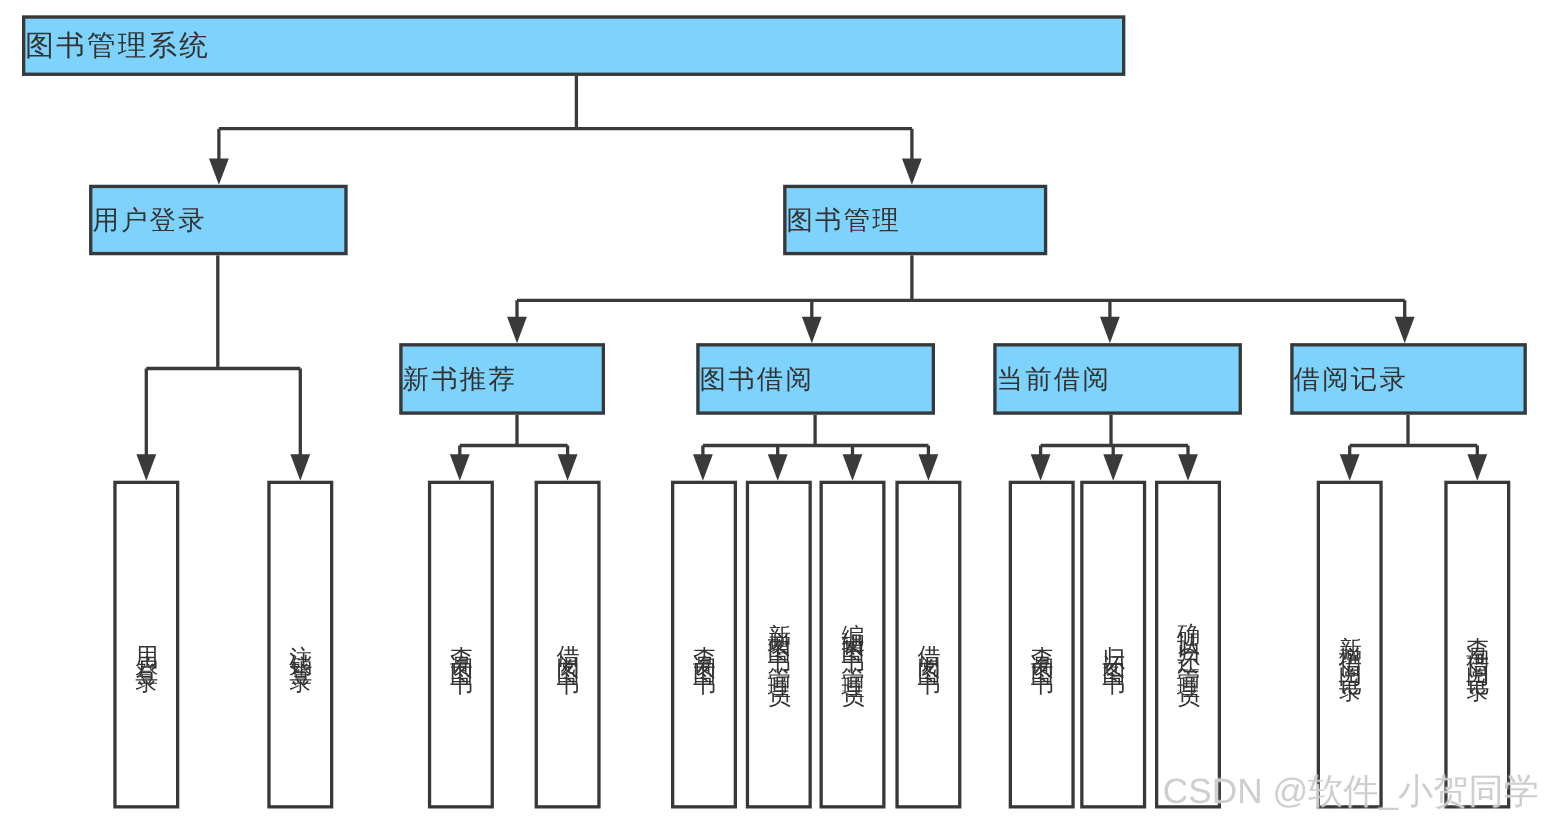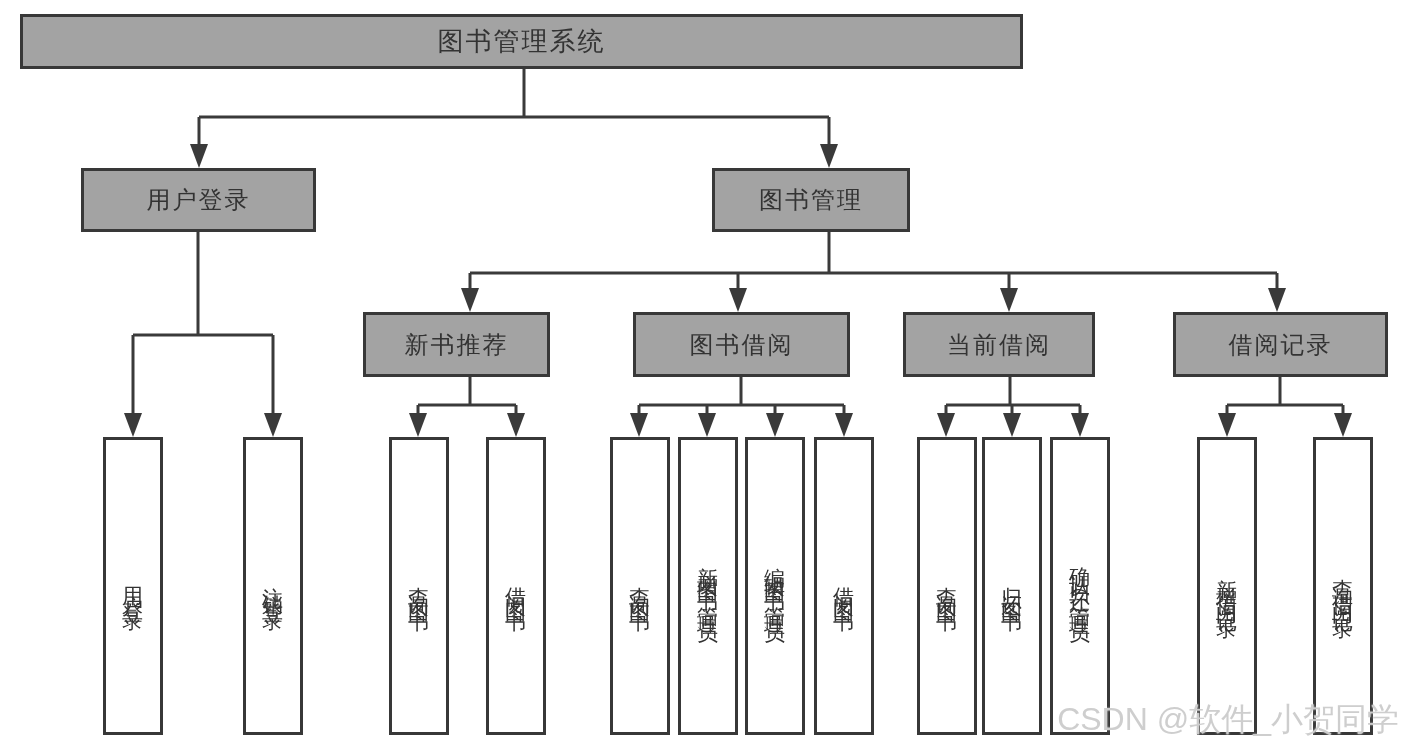--- a/index.html
+++ b/index.html
@@ -9,22 +9,22 @@
     background:#ffffff;
     font-family:"Liberation Sans", sans-serif;
     color:#333333;
     overflow:hidden;
   }
   #connectors{position:absolute;left:0;top:0;z-index:1;}
   .hbox{
     position:absolute;
     box-sizing:border-box;
     border:3px solid #383838;
-    background:#a3a3a3;
-    display:flex;align-items:center;justify-content:center;
+    background:#7dd3fc;
+    display:flex;align-items:center;justify-content:flex-start;
     z-index:2;
   }
   .hbox .lbl{
     font-size:24px;
     letter-spacing:2px;
     color:#333333;
     white-space:nowrap;
   }
   .hbox.root .lbl{font-size:26px;}
   .vbox{
@@ -80,31 +80,31 @@
              M1218,413 L1236,413 L1227,437 Z  M1334,413 L1352,413 L1343,437 Z"></path>
   </svg>
 
   <div class="hbox root" style="left:20px;top:14px;width:1003px;height:55px;">
     <span class="lbl">图书管理系统</span>
   </div>
 
   <div class="hbox" style="left:81px;top:168px;width:235px;height:64px;">
     <span class="lbl">用户登录</span>
   </div>
-  <div class="hbox" style="left:712px;top:168px;width:198px;height:64px;">
+  <div class="hbox" style="left:712px;top:168px;width:240px;height:64px;">
     <span class="lbl">图书管理</span>
   </div>
 
   <div class="hbox" style="left:363px;top:312px;width:187px;height:65px;">
     <span class="lbl">新书推荐</span>
   </div>
   <div class="hbox" style="left:633px;top:312px;width:217px;height:65px;">
     <span class="lbl">图书借阅</span>
   </div>
-  <div class="hbox" style="left:903px;top:312px;width:192px;height:65px;">
+  <div class="hbox" style="left:903px;top:312px;width:226px;height:65px;">
     <span class="lbl">当前借阅</span>
   </div>
   <div class="hbox" style="left:1173px;top:312px;width:215px;height:65px;">
     <span class="lbl">借阅记录</span>
   </div>
 
   <div class="vbox" style="left:103px;">
     <span class="vlbl">用户登录</span>
   </div>
   <div class="vbox" style="left:243px;">

